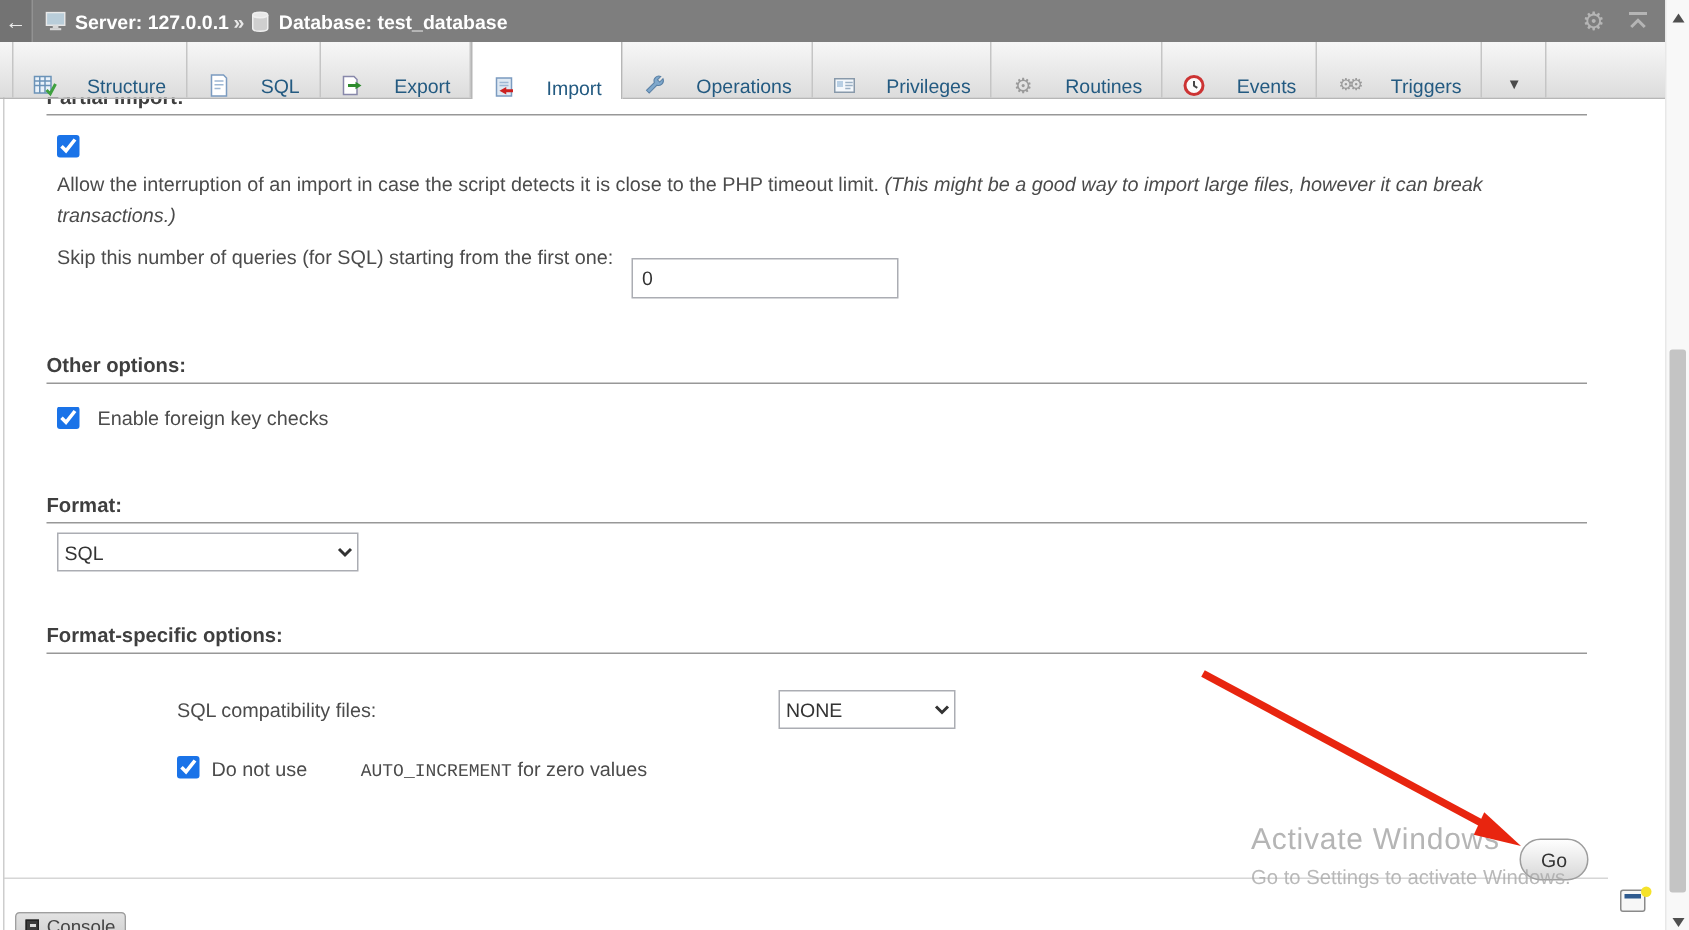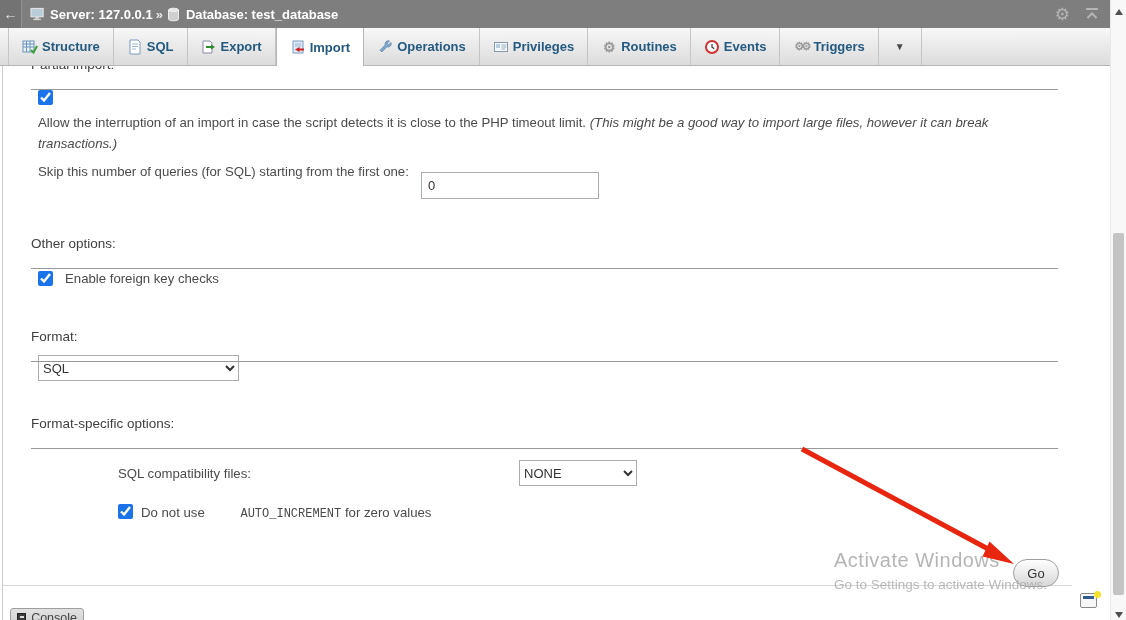--- a/index.html
+++ b/index.html
@@ -25,38 +25,38 @@
   .gear-glyph { color:#b5b5b5; font-size:17px; line-height:1; cursor:pointer; }
 
   
   .tabbar {
     position:absolute; left:0; top:28px; width:1126px; height:38px;
     background:linear-gradient(#f7f7f7,#dcdcdc);
     border-bottom:1px solid #b6b6b6;
     display:flex; align-items:stretch; padding-left:8px; z-index:20;
   }
   .tab {
-    display:flex; align-items:center; gap:4px; padding:0 13px;
+    display:flex; align-items:flex-end; gap:20px; padding:0 13px;
     border-right:1px solid #c5c5c5; cursor:pointer;
-    color:#235a81; font-size:13px; font-weight:bold; white-space:nowrap;
+    color:#235a81; font-size:13px; font-weight:normal; white-space:nowrap;
   }
   .tab:first-child { border-left:1px solid #c5c5c5; }
   .tab.active { background:#fff; margin-bottom:-1px; border-left:1px solid #b6b6b6; border-right:1px solid #b6b6b6; }
   .ticon { display:inline-flex; width:16px; height:16px; align-items:center; justify-content:center; }
   .gear-small { color:#9a9a9a; font-size:14px; line-height:1; }
   .gear-duo { color:#9a9a9a; font-size:11px; letter-spacing:-3px; line-height:1; }
   .more-tri { color:#4a4a4a; font-size:10px; line-height:1; }
 
   
   .left-edge { position:absolute; left:2px; top:28px; width:1px; height:592px; background:#cdcdcd; z-index:1; }
 
   .sect-head {
     position:absolute; left:31px; width:1027px;
-    font-size:13.5px; font-weight:normal; color:#3f3f3f;
-    padding-bottom:17px; border-bottom:1px solid #989898; z-index:5;
+    font-size:13.5px; font-weight:bold; color:#3f3f3f;
+    padding-bottom:4px; border-bottom:1px solid #989898; z-index:5;
   }
   .body-text { font-size:13.2px; color:#4b4b4b; }
 
   input[type=checkbox]{ width:15px; height:15px; accent-color:#1a73e8; cursor:pointer; }
   .cb { position:absolute; }
 
   .para { position:absolute; left:38px; top:112px; width:990px; line-height:21px; }
   .para em { font-style:italic; }
 
   .text-input {

